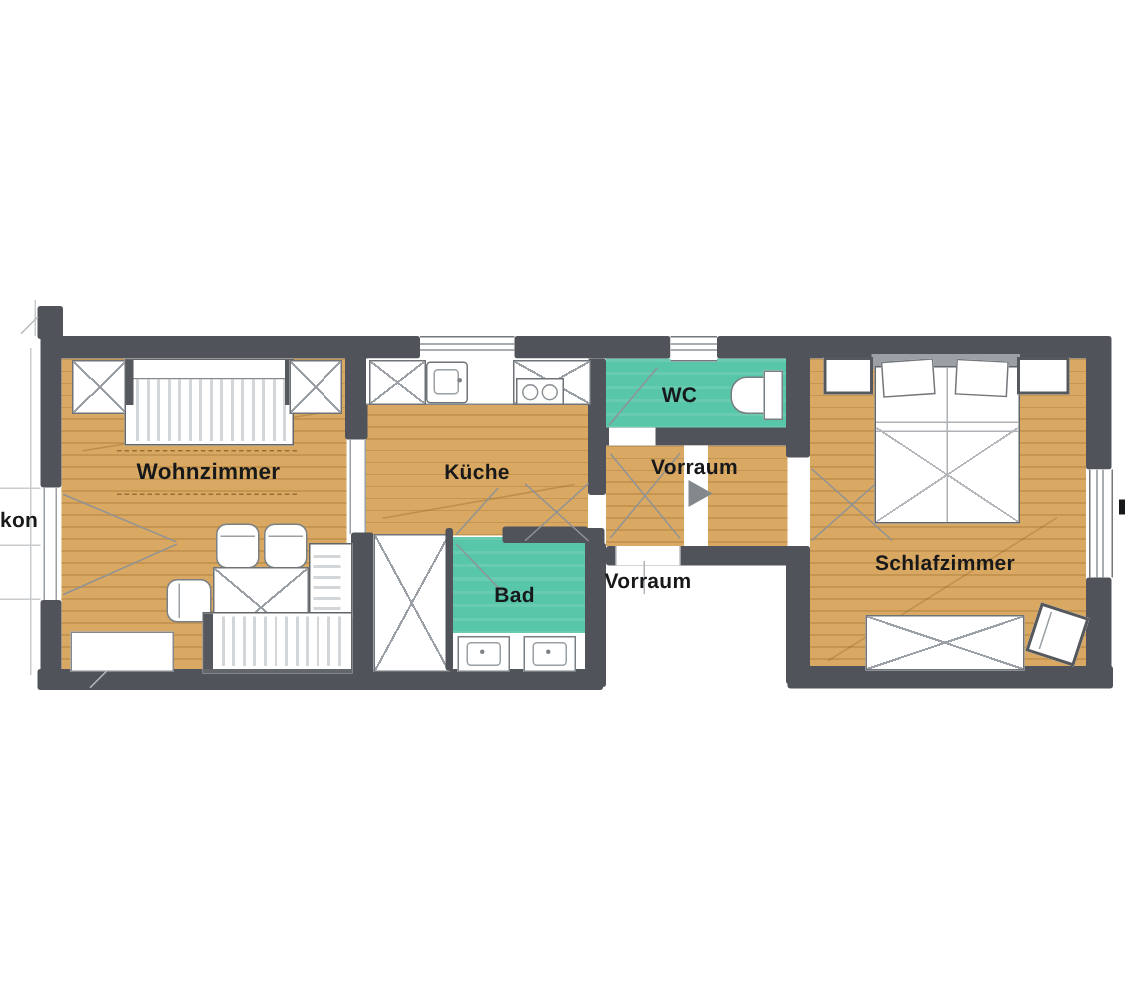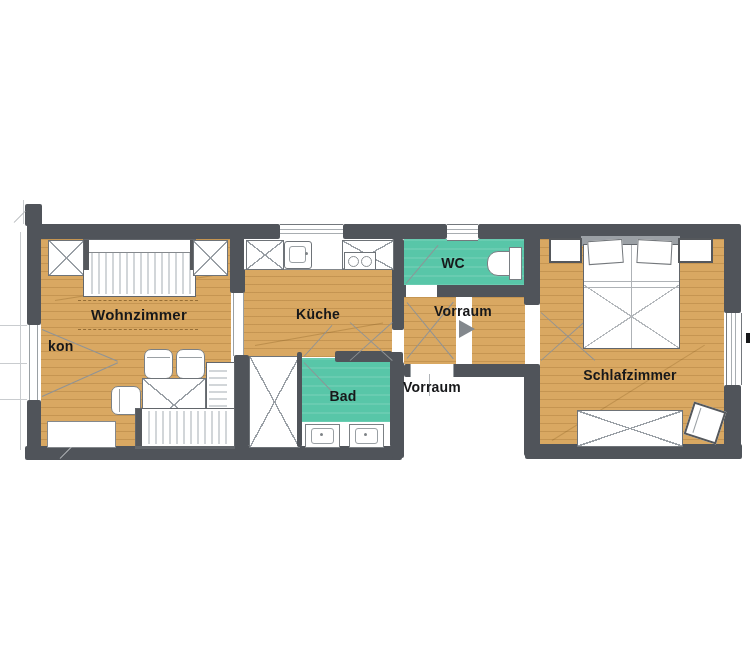--- a/index.html
+++ b/index.html
@@ -184,15 +184,15 @@
   <div class="sline" style="left:60px;top:458px;width:16px;transform:rotate(-45deg);background:#b7babd;"></div>
   <div style="position:absolute;left:746px;top:333px;width:4px;height:10px;background:#17181a;"></div>
 
   <div class="label" style="left:139px;top:306px;font-size:15px;">Wohnzimmer</div>
   <div class="label" style="left:318px;top:306px;">Küche</div>
   <div class="label" style="left:453px;top:255px;">WC</div>
   <div class="label" style="left:463px;top:303px;">Vorraum</div>
   <div class="label" style="left:432px;top:379px;">Vorraum</div>
   <div class="label" style="left:343px;top:388px;">Bad</div>
   <div class="label" style="left:630px;top:367px;">Schlafzimmer</div>
-  <div class="label" style="left:0;top:338px;transform:none;padding-left:48px;">kon</div>
+  <div class="label" style="left:0;top:338px;transform:none;">kon</div>
 
 </div>
 
 </body></html>

